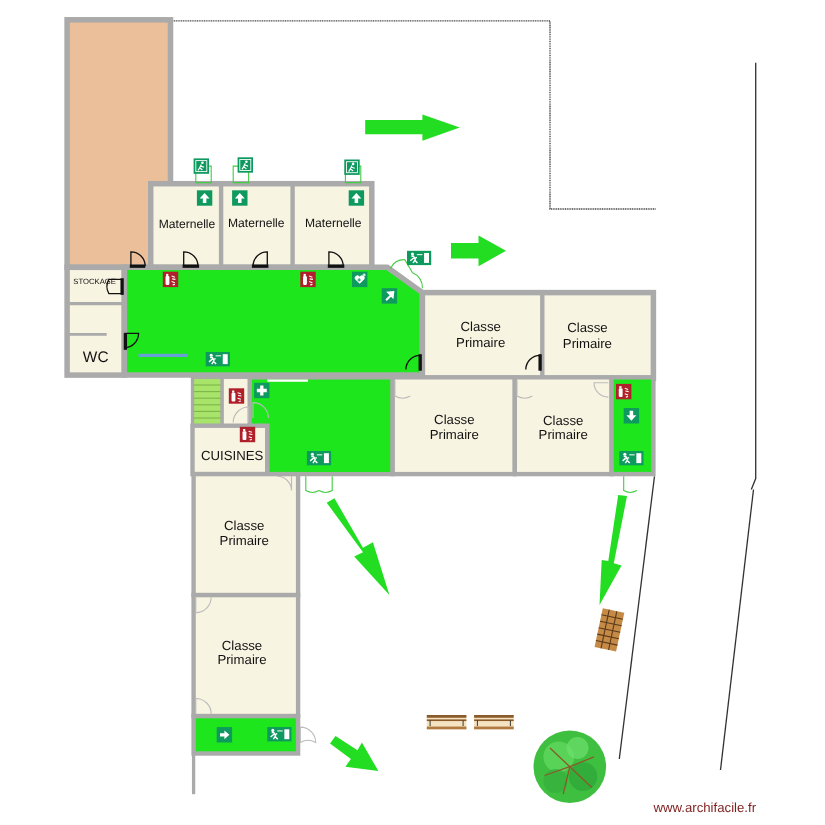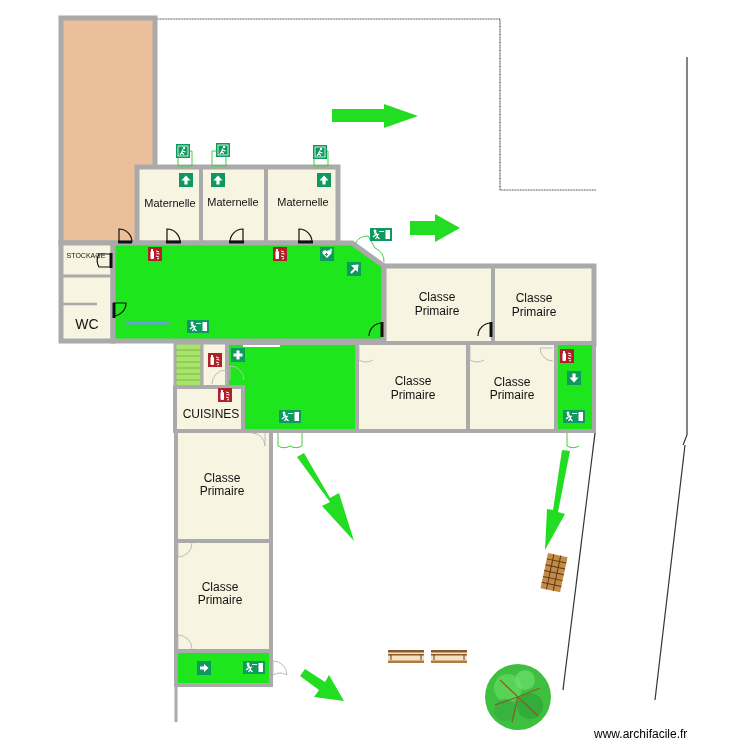--- a/index.html
+++ b/index.html
@@ -1,19 +1,19 @@
 <!DOCTYPE html>
 <html><head>
 <meta charset="utf-8">
 <style>
   html, body { margin:0; padding:0; background:#ffffff; }
   body { width:750px; height:750px; overflow:hidden; position:relative; font-family:"Liberation Sans", sans-serif; }
   svg { position:absolute; left:0; top:0; }
   .lbl { font-family:"Liberation Sans", sans-serif; fill:#111; text-anchor:middle; }
-  .watermark { position:absolute; left:594px; top:727px; font-size:12px; color:#000000; font-family:"Liberation Sans", sans-serif; }
+  .watermark { position:absolute; left:594px; top:727px; font-size:12px; color:#7f1d1d; font-family:"Liberation Sans", sans-serif; }
 </style>
 </head>
 <body>
 
 <svg width="750" height="750" viewBox="0 0 750 750">
   <defs>
 
     <g id="exit-sign">
       <rect x="0" y="0" width="22" height="13" fill="#0e9a5e"></rect>
       <circle cx="5" cy="3" r="1.4" fill="#fff"></circle>

